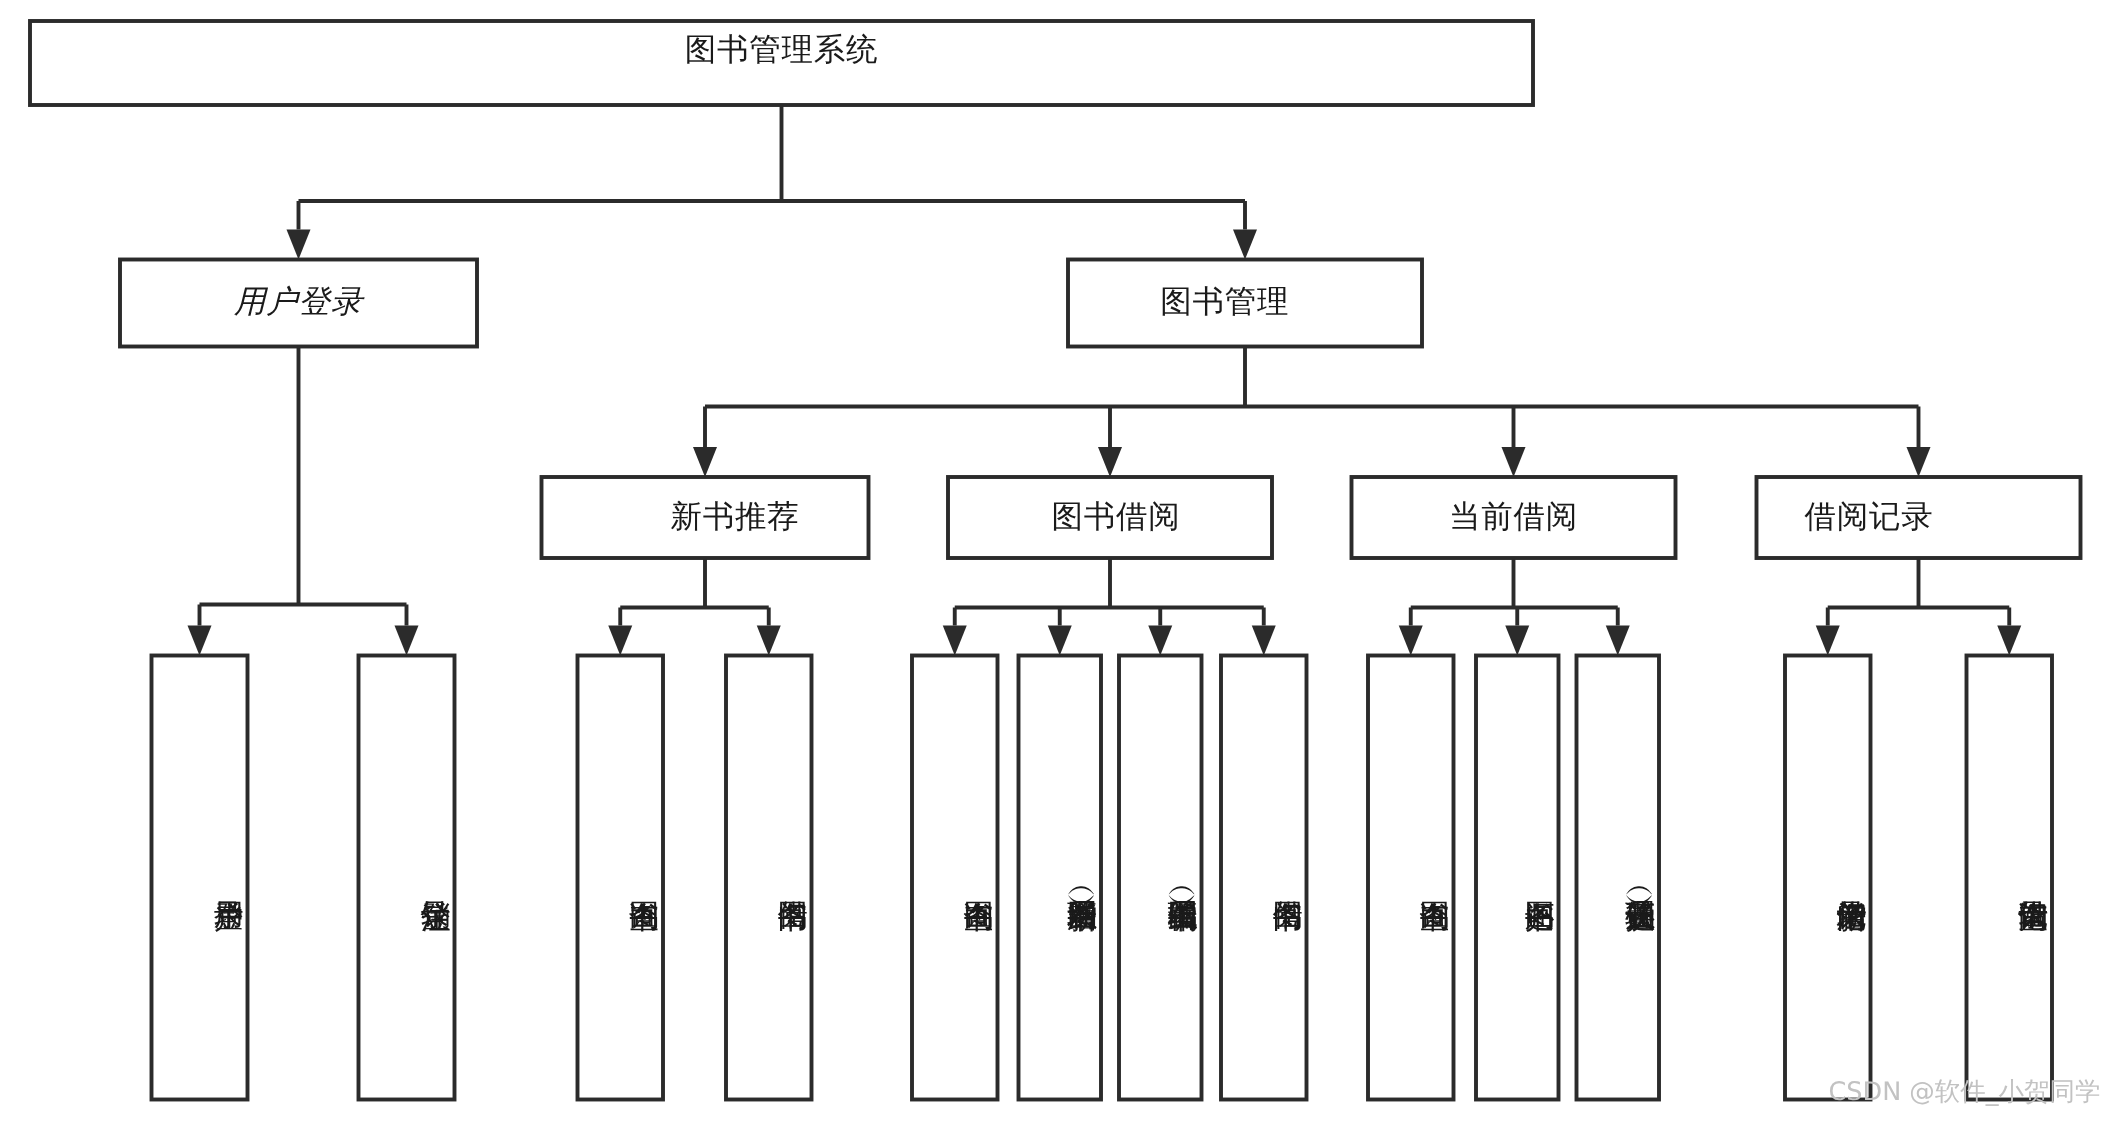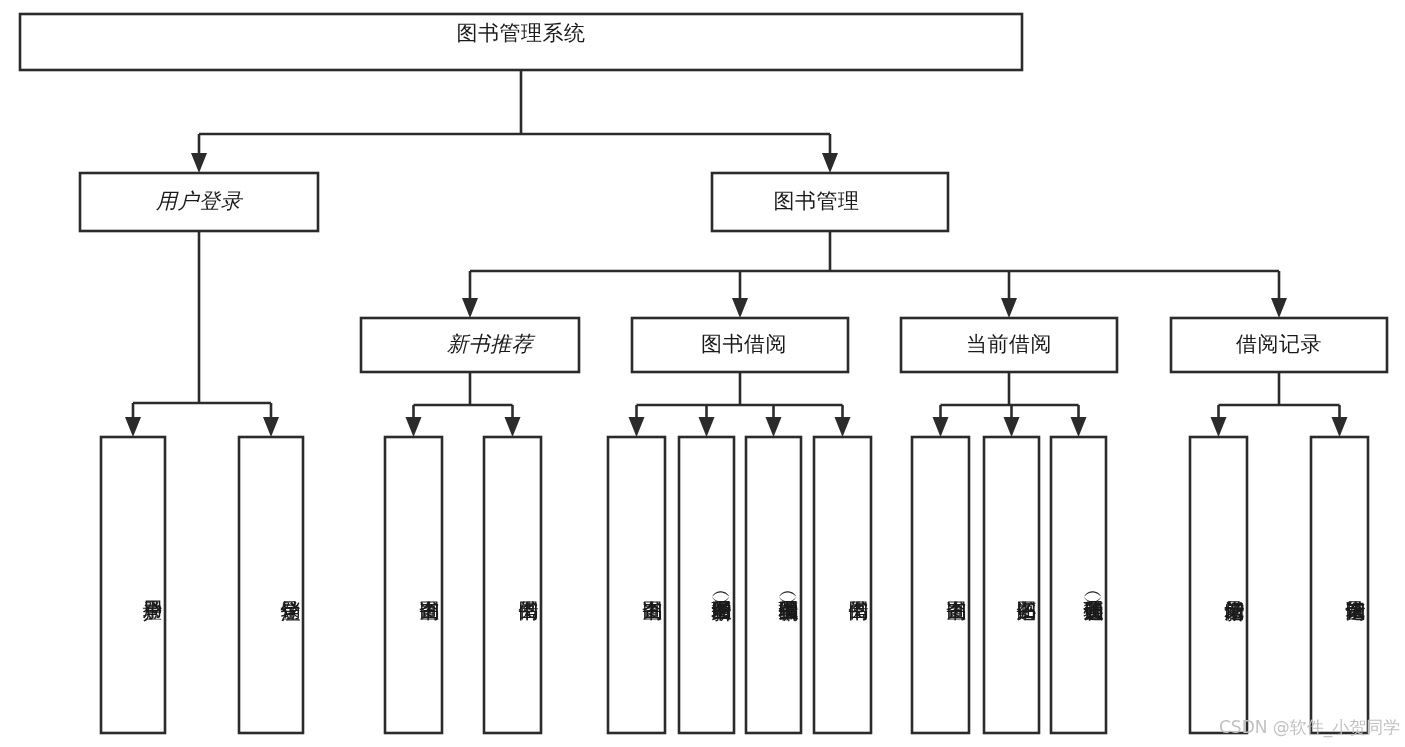--- a/index.html
+++ b/index.html
@@ -152,24 +152,24 @@
         <rect x="1051" y="437" width="55" height="296" class="node-box"></rect>
         <rect x="1190" y="437" width="57" height="296" class="node-box"></rect>
         <rect x="1311" y="437" width="57" height="296" class="node-box"></rect>
       </g>
   </svg>
 
   <div id="labels-layer">
       <div class="node-label-h" style="left: 20px; top: 14px; width: 1002px; height: 40px;">图书管理系统</div>
       <div class="node-label-h" style="left: 80px; top: 173px; width: 238px; height: 58px; font-style: italic;">用户登录</div>
       <div class="node-label-h" style="left: 712px; top: 173px; width: 209px; height: 58px;">图书管理</div>
-      <div class="node-label-h" style="left: 361px; top: 318px; width: 258px; height: 54px; font-style: italic;">新书推荐</div>
+      <div class="node-label-h" style="left: 361px; top: 318px; width: 258px; height: 54px;">新书推荐</div>
       <div class="node-label-h" style="left: 632px; top: 318px; width: 224px; height: 54px;">图书借阅</div>
       <div class="node-label-h" style="left: 901px; top: 318px; width: 216px; height: 54px;">当前借阅</div>
-      <div class="node-label-h" style="left: 1171px; top: 318px; width: 216px; height: 54px;">借阅记录</div>
+      <div class="node-label-h" style="left: 1138px; top: 318px; width: 216px; height: 54px;">借阅记录</div>
       <div class="node-label-v" style="left: 101px; top: 445px; width: 64px; height: 280px;">用户登录</div>
       <div class="node-label-v" style="left: 239px; top: 445px; width: 64px; height: 280px;">注销登录</div>
       <div class="node-label-v" style="left: 385px; top: 445px; width: 57px; height: 280px;">查询图书</div>
       <div class="node-label-v" style="left: 484px; top: 445px; width: 57px; height: 280px;">借阅图书</div>
       <div class="node-label-v" style="left: 608px; top: 445px; width: 57px; height: 280px;">查询图书</div>
       <div class="node-label-v" style="left: 679px; top: 445px; width: 55px; height: 280px;">新增图书（管理员）</div>
       <div class="node-label-v" style="left: 746px; top: 445px; width: 55px; height: 280px;">编辑图书（管理员）</div>
       <div class="node-label-v" style="left: 814px; top: 445px; width: 57px; height: 280px;">借阅图书</div>
       <div class="node-label-v" style="left: 912px; top: 445px; width: 57px; height: 280px;">查询图书</div>
       <div class="node-label-v" style="left: 984px; top: 445px; width: 55px; height: 280px;">归还图书</div>

